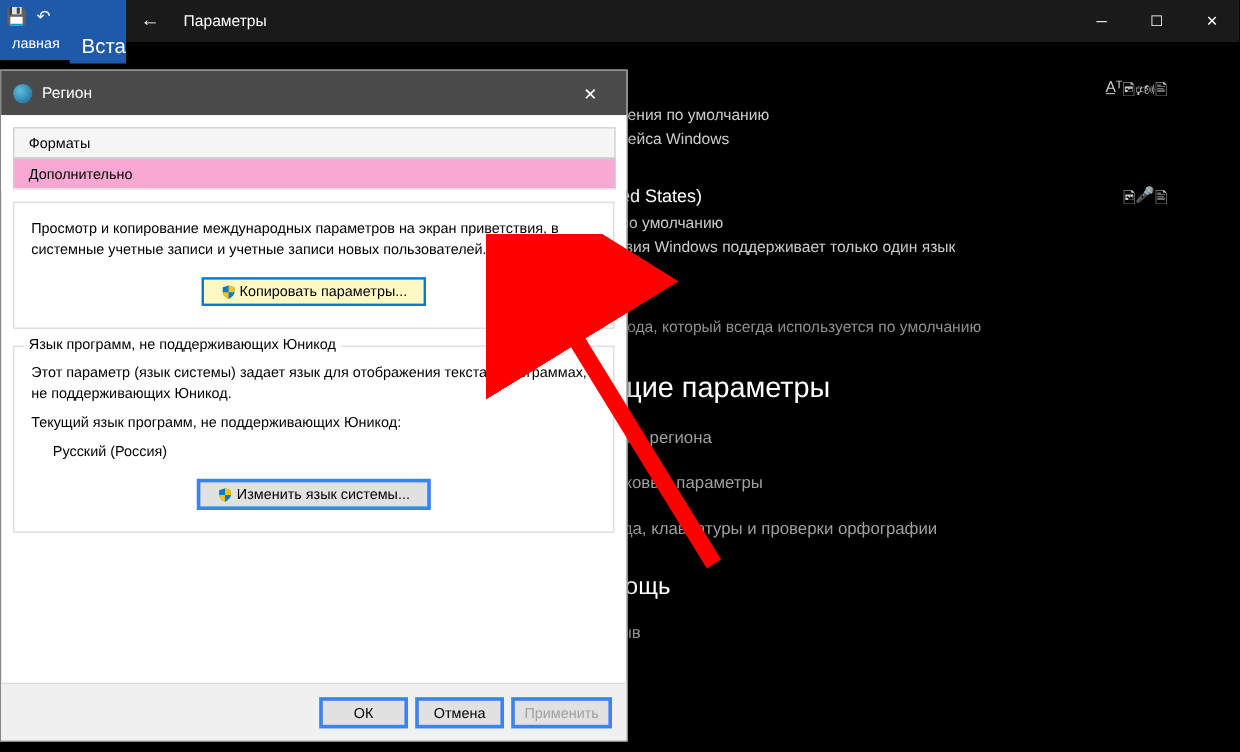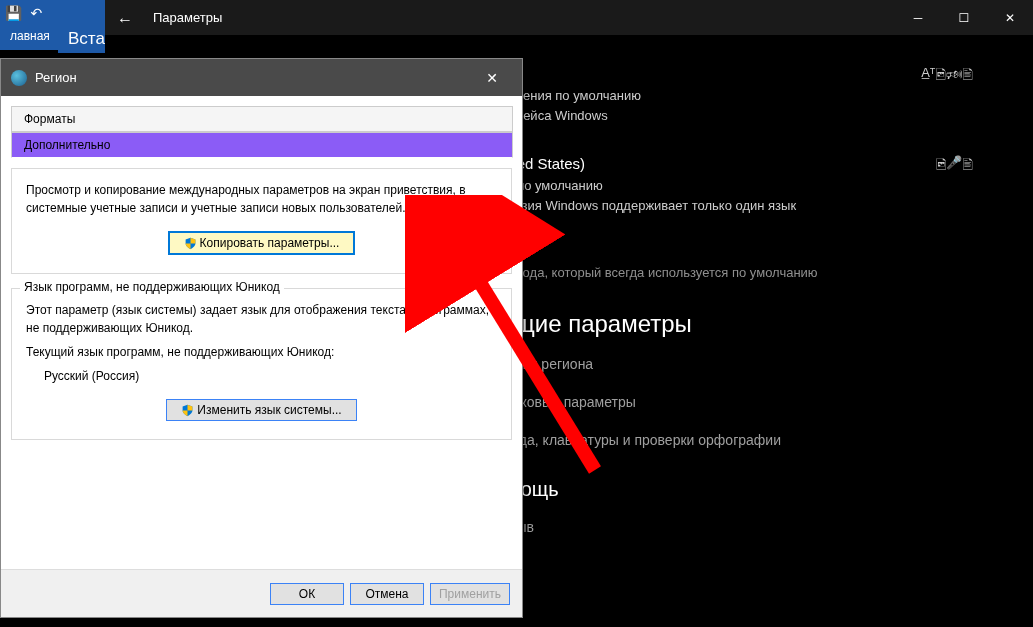--- a/index.html
+++ b/index.html
@@ -31,28 +31,28 @@
 
 
 .region-dialog { position: absolute; top: 58px; left: 0; width: 523px; height: 560px; background: #fff; border: 1px solid #888; box-shadow: 2px 2px 8px rgba(0,0,0,0.4); z-index: 10; }
 .region-titlebar { height: 37px; background: #4a4a4a; color: #ffffff; display: flex; align-items: center; padding: 0 10px; }
 .region-globe { width: 16px; height: 16px; border-radius: 50%; background: radial-gradient(circle at 35% 35%, #5bc0de, #1a6090); margin-right: 8px; }
 .region-title { flex: 1; font-size: 13px; }
 .region-close { width: 40px; text-align: center; font-size: 14px; cursor: pointer; }
 
 .tab-strip { display: flex; padding: 10px 10px 0 10px; background: #fff; border-bottom: none; flex-direction: column; }
 .tab { padding: 5px 12px; font-size: 12px; border: 1px solid #ccc; background: #f5f5f5; cursor: pointer; margin-right: -1px; position: relative; }
-.tab.active { background: #8b5cf6; border-bottom: 1px solid #fff; z-index: 1; }
+.tab.active { background: #f9a8d4; border-bottom: 1px solid #fff; z-index: 1; }
 .tab-content-wrap { border-top: 1px solid #ccc; margin: -1px 10px 0 10px; padding-top: 10px; height: 455px; }
 
 .groupbox { border: 1px solid #d9d9d9; margin: 0 0 14px 0; padding: 12px 14px 18px 14px; position: relative; font-size: 12px; }
 .groupbox-title { position: absolute; top: -9px; left: 8px; background: #fff; padding: 0 4px; font-size: 12px; color: #000; }
 .groupbox p { font-size: 12px; color: #000; line-height: 1.5; margin-bottom: 6px; }
 .btn-row { text-align: center; margin-top: 14px; }
-.win-btn { display: inline-flex; align-items: center; gap: 3px; padding: 3px 14px; font-size: 12px; background: #e1e1e1; border: 1px solid #3b82f6; cursor: pointer; }
+.win-btn { display: inline-flex; align-items: center; gap: 3px; padding: 3px 14px; font-size: 12px; background: #e1e1e1; border: 3px solid #3b82f6; cursor: pointer; }
 .win-btn.focused { border: 2px solid #0078d7; background: #fef9c3; }
 .shield { width: 13px; height: 13px; display: inline-block; }
 .indent { margin-left: 18px; margin-top: 6px; }
 
 .dialog-footer { position: absolute; bottom: 0; left: 0; right: 0; height: 48px; background: #f0f0f0; border-top: 1px solid #ddd; display: flex; align-items: center; justify-content: flex-end; padding-right: 12px; gap: 6px; }
 .dialog-footer .win-btn { min-width: 74px; justify-content: center; padding: 3px 8px; }
 .win-btn.disabled { color: #a0a0a0; }
 
 
 .arrow { position: absolute; top: 195px; left: 405px; width: 210px; height: 290px; z-index: 20; pointer-events: none; }

